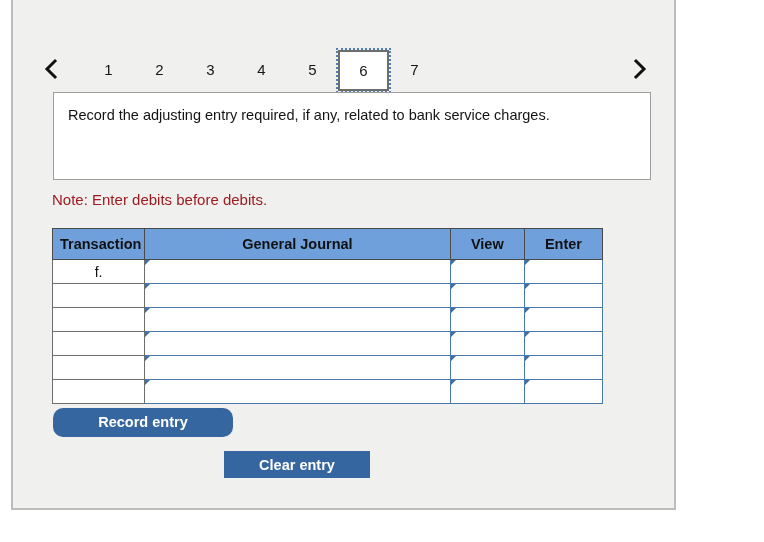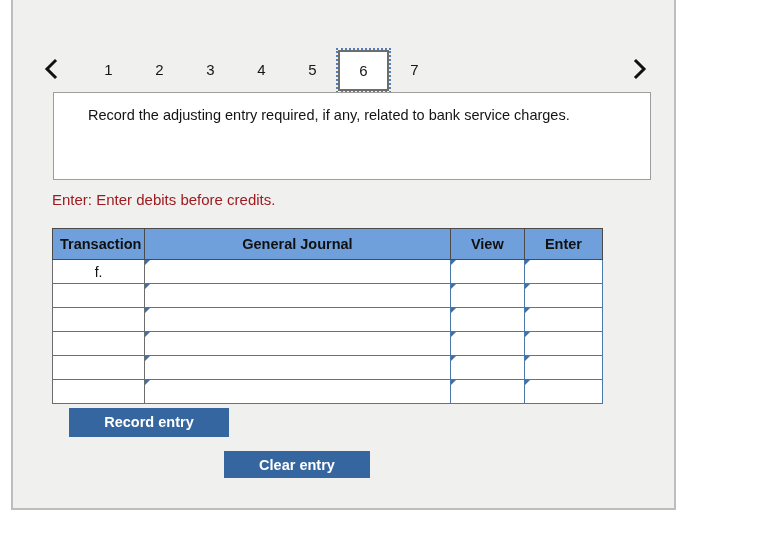--- a/index.html
+++ b/index.html
@@ -94,21 +94,21 @@
 
   
   .instruction-box {
     position: absolute;
     left: 40px;
     top: 94px;
     width: 598px;
     height: 88px;
     background: #ffffff;
     border: 1px solid #9d9d9d;
-    padding: 13px 34px;
+    padding: 13px 14px;
   }
   .instruction-text {
     font-size: 14.5px;
     line-height: 19px;
     color: #141414;
   }
 
   
   .note {
     position: absolute;
@@ -191,21 +191,21 @@
     color: #ffffff;
     border: none;
     font-family: "Liberation Sans", sans-serif;
     font-size: 14.5px;
     font-weight: bold;
     cursor: pointer;
     padding: 0;
     text-align: center;
     line-height: 29px;
   }
-  .btn-record { left: 56px; top: 410px; width: 160px; height: 29px; }
+  .btn-record { left: 40px; top: 410px; width: 180px; height: 29px; border-radius: 10px; }
   .btn-clear  { left: 211px; top: 453px; width: 146px; height: 27px; }
   .btn-view   { left: 415px; top: 410px; width: 231px; height: 30px; }
 </style>
 </head>
 <body>
 
 <div id="page">
 
   <div class="panel">
 
@@ -233,21 +233,21 @@
           <polyline points="4,3 12,11 4,19" fill="none" stroke="#111111" stroke-width="3" stroke-linecap="square" stroke-linejoin="miter"></polyline>
         </svg>
       </div>
 
     </div>
 
     <div class="instruction-box">
       <div class="instruction-text">Record the adjusting entry required, if any, related to bank service charges.</div>
     </div>
 
-    <div class="note">Enter: Enter debits before credits.</div>
+    <div class="note">Note: Enter debits before debits.</div>
 
     <table class="journal-table">
       <colgroup>
         <col class="col-trans">
           <col class="col-gj">
           <col class="col-debit">
           <col class="col-credit">
       </colgroup>
       <thead>
         <tr>

